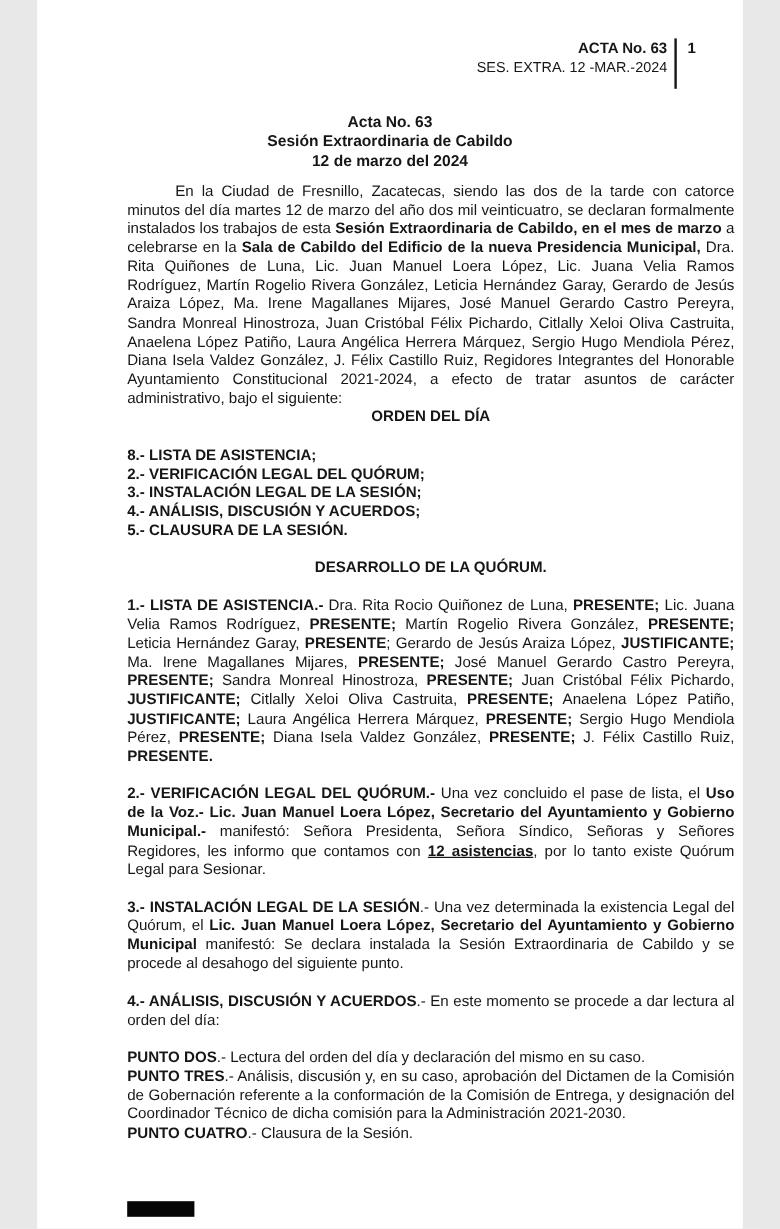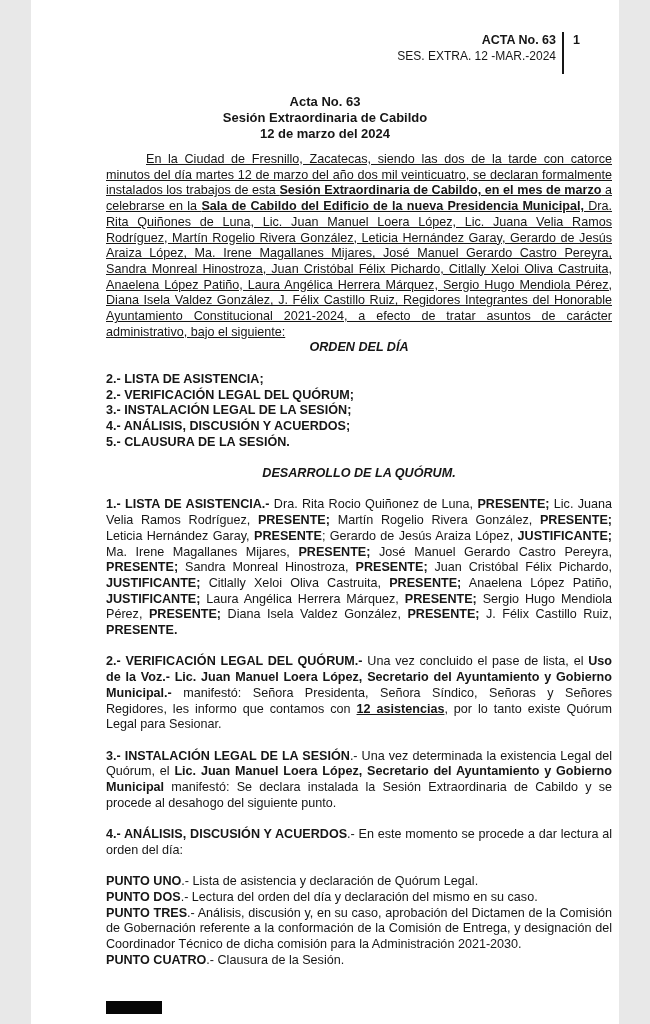--- a/index.html
+++ b/index.html
@@ -18,23 +18,23 @@
     position:absolute;top:94px;left:0;width:100%;text-align:center;
     font-weight:bold;font-size:13px;line-height:16px;
   }
   .title div{margin:0;}
   .doc-body{
     position:absolute;top:152px;left:75px;width:506px;
     font-size:12.6px;line-height:15.7px;text-align:justify;
   }
   .para{margin:0 0 15.7px 0;}
   .para.ind{text-indent:40px;}
-  .sp-tight{margin-bottom:0;text-decoration:underline;}
+  .sp-tight{margin-bottom:0;}
   .sp-loose{margin-top:26px;}
-  .heading{font-weight:bold;text-align:center;margin:0 0 15.7px 0;font-style:italic;}
+  .heading{font-weight:bold;text-align:center;margin:0 0 15.7px 0;}
   .olist{font-weight:bold;margin:0 0 15.7px 0;}
   .olist div{margin:0;}
   .plines{margin:0 0 15.7px 0;}
   .plines .pline{margin:0;text-align:justify;}
   .b{font-weight:bold;}
   .u{text-decoration:underline;}
   .scan-mark{position:absolute;left:75px;top:1001px;width:56px;height:13px;background:#060606;}
 </style>
 </head>
 <body>
@@ -53,33 +53,32 @@
   <div class="title">
     <div>Acta No. 63</div>
     <div>Sesión Extraordinaria de Cabildo</div>
     <div>12 de marzo del 2024</div>
   </div>
 
   <main class="doc-body" id="doc-body">
       <div class="para ind sp-tight"><span>En la Ciudad de Fresnillo, Zacatecas, siendo las dos de la tarde con catorce minutos del día martes 12 de marzo del año dos mil veinticuatro, se declaran formalmente instalados los trabajos de esta </span><span class="b ">Sesión Extraordinaria de Cabildo, en el mes de marzo</span><span> a celebrarse en la </span><span class="b ">Sala de Cabildo del Edificio de la nueva Presidencia Municipal,</span><span> Dra. Rita Quiñones de Luna, Lic. Juan Manuel Loera López, Lic. Juana Velia Ramos Rodríguez, Martín Rogelio Rivera González, Leticia Hernández Garay, Gerardo de Jesús Araiza López, Ma. Irene Magallanes Mijares, José Manuel Gerardo Castro Pereyra, Sandra Monreal Hinostroza, Juan Cristóbal Félix Pichardo, Citlally Xeloi Oliva Castruita, Anaelena López Patiño, Laura Angélica Herrera Márquez, Sergio Hugo Mendiola Pérez, Diana Isela Valdez González, J. Félix Castillo Ruiz, Regidores Integrantes del Honorable Ayuntamiento Constitucional 2021-2024, a efecto de tratar asuntos de carácter administrativo, bajo el siguiente:</span></div>
       <div class="heading">ORDEN DEL DÍA</div>
       <div class="olist">
-        <div>2.- LISTA DE ASISTENCIA;</div>
+        <div>8.- LISTA DE ASISTENCIA;</div>
         <div>2.- VERIFICACIÓN LEGAL DEL QUÓRUM;</div>
         <div>3.- INSTALACIÓN LEGAL DE LA SESIÓN;</div>
         <div>4.- ANÁLISIS, DISCUSIÓN Y ACUERDOS;</div>
         <div>5.- CLAUSURA DE LA SESIÓN.</div>
       </div>
       <div class="heading sp-loose">DESARROLLO DE LA QUÓRUM.</div>
       <div class="para"><span class="b ">1.- LISTA DE ASISTENCIA.-</span><span> Dra. Rita Rocio Quiñonez de Luna, </span><span class="b ">PRESENTE;</span><span> Lic. Juana Velia Ramos Rodríguez, </span><span class="b ">PRESENTE;</span><span> Martín Rogelio Rivera González, </span><span class="b ">PRESENTE;</span><span> Leticia Hernández Garay, </span><span class="b ">PRESENTE</span><span>; Gerardo de Jesús Araiza López, </span><span class="b ">JUSTIFICANTE;</span><span> Ma. Irene Magallanes Mijares, </span><span class="b ">PRESENTE;</span><span> José Manuel Gerardo Castro Pereyra, </span><span class="b ">PRESENTE;</span><span> Sandra Monreal Hinostroza, </span><span class="b ">PRESENTE;</span><span> Juan Cristóbal Félix Pichardo, </span><span class="b ">JUSTIFICANTE;</span><span> Citlally Xeloi Oliva Castruita, </span><span class="b ">PRESENTE;</span><span> Anaelena López Patiño, </span><span class="b ">JUSTIFICANTE;</span><span> Laura Angélica Herrera Márquez, </span><span class="b ">PRESENTE;</span><span> Sergio Hugo Mendiola Pérez, </span><span class="b ">PRESENTE;</span><span> Diana Isela Valdez González, </span><span class="b ">PRESENTE;</span><span> J. Félix Castillo Ruiz, </span><span class="b ">PRESENTE.</span></div>
       <div class="para"><span class="b ">2.- VERIFICACIÓN LEGAL DEL QUÓRUM.-</span><span> Una vez concluido el pase de lista, el </span><span class="b ">Uso de la Voz.- Lic. Juan Manuel Loera López, Secretario del Ayuntamiento y Gobierno Municipal.-</span><span> manifestó: Señora Presidenta, Señora Síndico, Señoras y Señores Regidores, les informo que contamos con </span><span class="b u">12 asistencias</span><span>, por lo tanto existe Quórum Legal para Sesionar.</span></div>
       <div class="para"><span class="b ">3.- INSTALACIÓN LEGAL DE LA SESIÓN</span><span>.- Una vez determinada la existencia Legal del Quórum, el </span><span class="b ">Lic. Juan Manuel Loera López, Secretario del Ayuntamiento y Gobierno Municipal</span><span> manifestó: Se declara instalada la Sesión Extraordinaria de Cabildo y se procede al desahogo del siguiente punto.</span></div>
       <div class="para"><span class="b ">4.- ANÁLISIS, DISCUSIÓN Y ACUERDOS</span><span>.- En este momento se procede a dar lectura al orden del día:</span></div>
       <div class="plines">
-        <div class="pline"><span class="b ">PUNTO UNO</span><span>.- Lista de asistencia y declaración de Quórum Legal.</span></div>
         <div class="pline"><span class="b ">PUNTO DOS</span><span>.- Lectura del orden del día y declaración del mismo en su caso.</span></div>
         <div class="pline"><span class="b ">PUNTO TRES</span><span>.- Análisis, discusión y, en su caso, aprobación del Dictamen de la Comisión de Gobernación referente a la conformación de la Comisión de Entrega, y designación del Coordinador Técnico de dicha comisión para la Administración 2021-2030.</span></div>
         <div class="pline"><span class="b ">PUNTO CUATRO</span><span>.- Clausura de la Sesión.</span></div>
       </div>
     </main>
 
   <div class="scan-mark"></div>
 
 </div>
 

